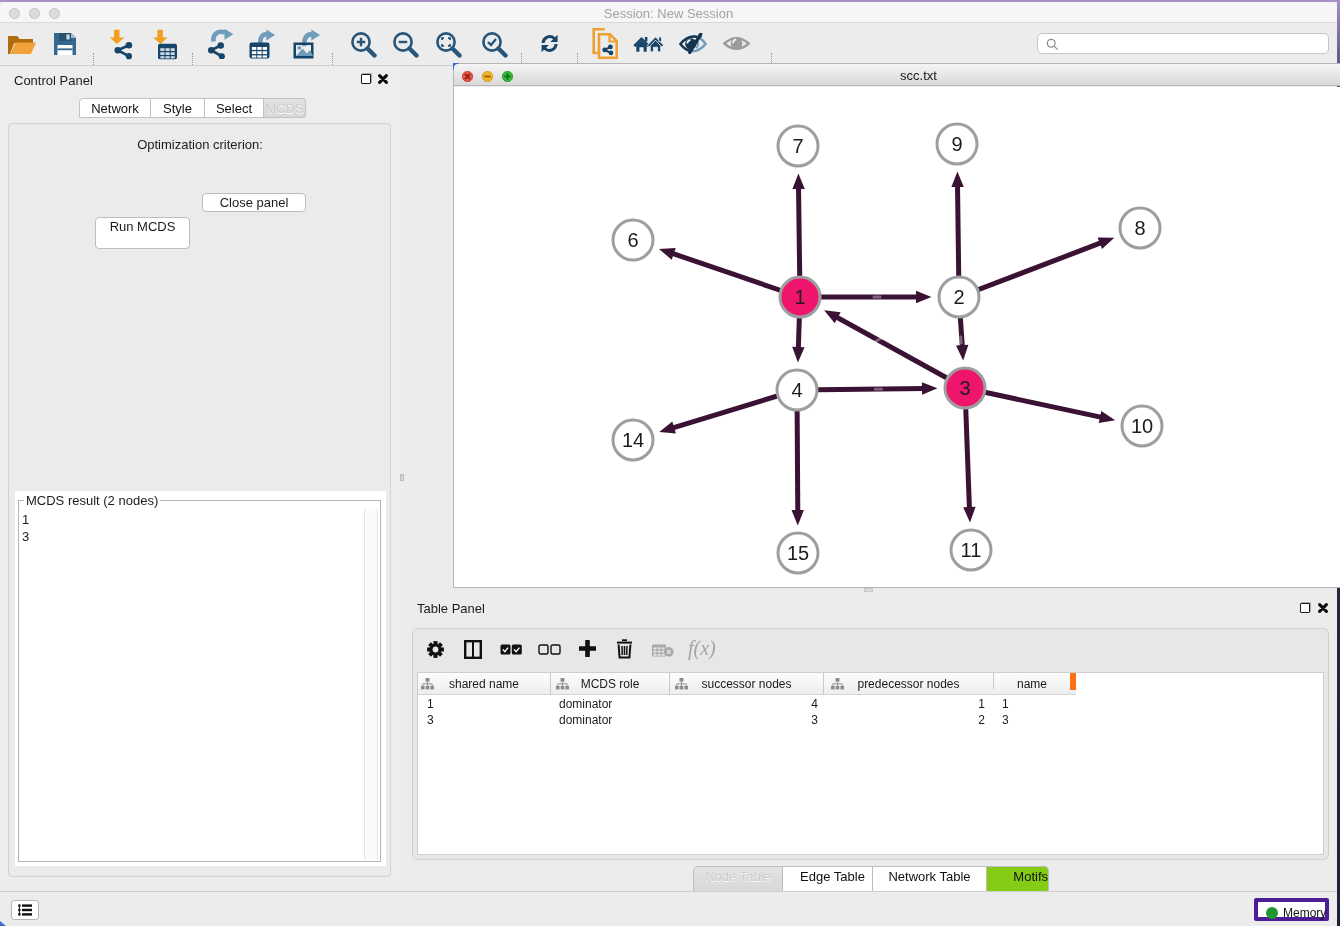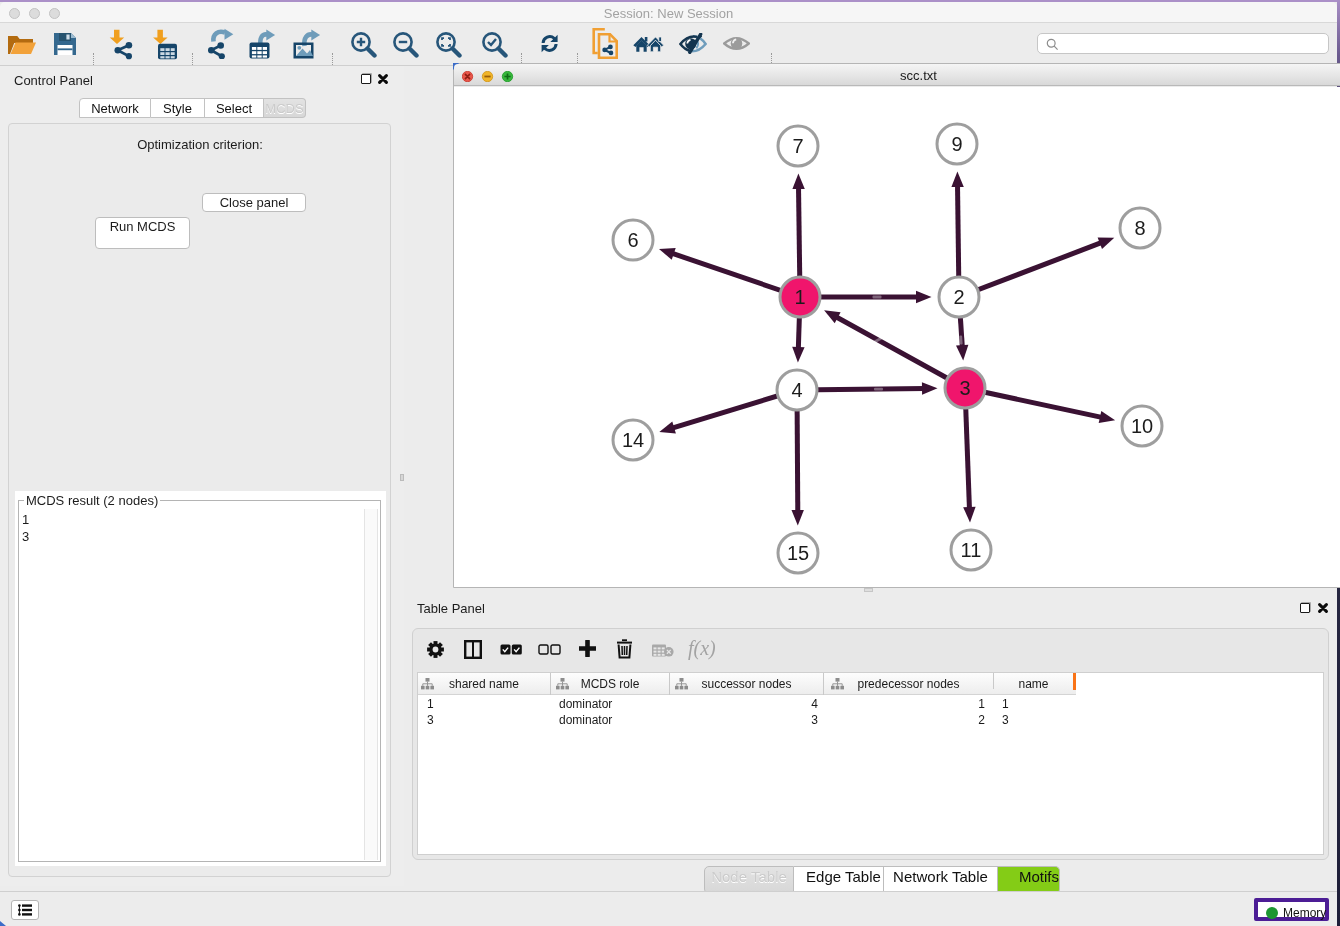--- a/index.html
+++ b/index.html
@@ -397,21 +397,21 @@
     <div class="abs" style="left:276px;top:9px;font-family:'Liberation Serif',serif;font-style:italic;font-size:20px;color:#a3a3a3;">f(x)</div>
   </div>
 
   <div class="abs" style="left:12px;top:80px;width:907px;height:183px;background:#fff;border:1px solid #cfcfcf;font-size:12px;color:#1a1a1a;">
 
     <div class="abs" style="left:0;top:0;width:658px;height:22px;background:linear-gradient(#fdfdfd,#ededed);border-bottom:1px solid #d4d4d4;"></div>
     <div class="abs" style="left:0px;top:0;width:133px;height:22px;border-right:1px solid #c9c9c9;text-align:center;line-height:22px;">shared name</div>
     <div class="abs" style="left:133px;top:0;width:119px;height:22px;border-right:1px solid #c9c9c9;text-align:center;line-height:22px;">MCDS role</div>
     <div class="abs" style="left:252px;top:0;width:154px;height:22px;border-right:1px solid #c9c9c9;text-align:center;line-height:22px;">successor nodes</div>
     <div class="abs" style="left:406px;top:0;width:170px;height:16px;border-right:1px solid #c9c9c9;text-align:center;line-height:22px;">predecessor nodes</div>
-    <div class="abs" style="left:576px;top:0;width:82px;height:17px;border-right:3px solid #f97316;text-align:center;line-height:22px;">name</div>
+    <div class="abs" style="left:576px;top:0;width:82px;height:17px;border-right:6px solid #f97316;text-align:center;line-height:22px;">name</div>
     <svg class="abs" style="left:3px;top:5px;" width="13" height="12" viewBox="0 0 13 12">
         <g fill="#8c8c8c">
           <rect x="4.5" y="0" width="4" height="3.6"></rect>
           <rect x="0" y="7.8" width="3.6" height="3.6"></rect>
           <rect x="4.7" y="7.8" width="3.6" height="3.6"></rect>
           <rect x="9.4" y="7.8" width="3.6" height="3.6"></rect>
         </g>
         <path d="M6.5 3.6 V5.8 M1.8 7.8 V5.8 H11.2 V7.8 M6.5 5.8 V7.8" stroke="#8c8c8c" stroke-width="0.9" fill="none"></path>
       </svg>
     <svg class="abs" style="left:138px;top:5px;" width="13" height="12" viewBox="0 0 13 12">
@@ -447,21 +447,21 @@
     <div class="abs" style="left:252px;top:23px;width:148px;height:16px;line-height:16px;text-align:right;">4</div>
     <div class="abs" style="left:406px;top:23px;width:161px;height:16px;line-height:16px;text-align:right;">1</div>
     <div class="abs" style="left:584px;top:23px;width:60px;height:16px;line-height:16px;">1</div>
     <div class="abs" style="left:9px;top:39px;width:120px;height:16px;line-height:16px;">3</div>
     <div class="abs" style="left:141px;top:39px;width:120px;height:16px;line-height:16px;">dominator</div>
     <div class="abs" style="left:252px;top:39px;width:148px;height:16px;line-height:16px;text-align:right;">3</div>
     <div class="abs" style="left:406px;top:39px;width:161px;height:16px;line-height:16px;text-align:right;">2</div>
     <div class="abs" style="left:584px;top:39px;width:60px;height:16px;line-height:16px;">3</div>
   </div>
 
-  <div class="abs" style="left:288px;top:274px;height:28px;display:flex;font-size:15px;color:#111;margin-left:11px;">
+  <div class="abs" style="left:288px;top:274px;height:28px;display:flex;font-size:13px;color:#111;">
     <div style="width:90px;background:linear-gradient(#e3e3e3,#d7d7d7);border:1px solid #bdbdbd;border-radius:5px 0 0 5px;text-align:center;line-height:19px;color:#cbcbcb;text-shadow:0 1px 0 #fff;">Node Table</div>
     <div style="width:90px;background:#fff;border:1px solid #bdbdbd;border-left:none;text-align:center;line-height:19px;padding-left:10px;">Edge Table</div>
     <div style="width:114px;background:#fff;border:1px solid #bdbdbd;border-left:none;text-align:center;line-height:19px;">Network Table</div>
     <div style="width:62px;background:#84cc16;border:1px solid #bdbdbd;border-left:none;border-radius:0 5px 5px 0;text-align:right;line-height:19px;">Motifs</div>
   </div>
 </div>
 
 <div class="abs" style="left:0;top:891px;width:1337px;height:35px;background:#ececec;border-top:1px solid #cfcfcf;">
   <div class="abs" style="left:11px;top:8px;width:28px;height:20px;background:#fff;border:1px solid #b5b5b5;border-radius:3px;">
     <svg width="14" height="12" viewBox="0 0 14 12" style="position:absolute;left:6px;top:3px;">

